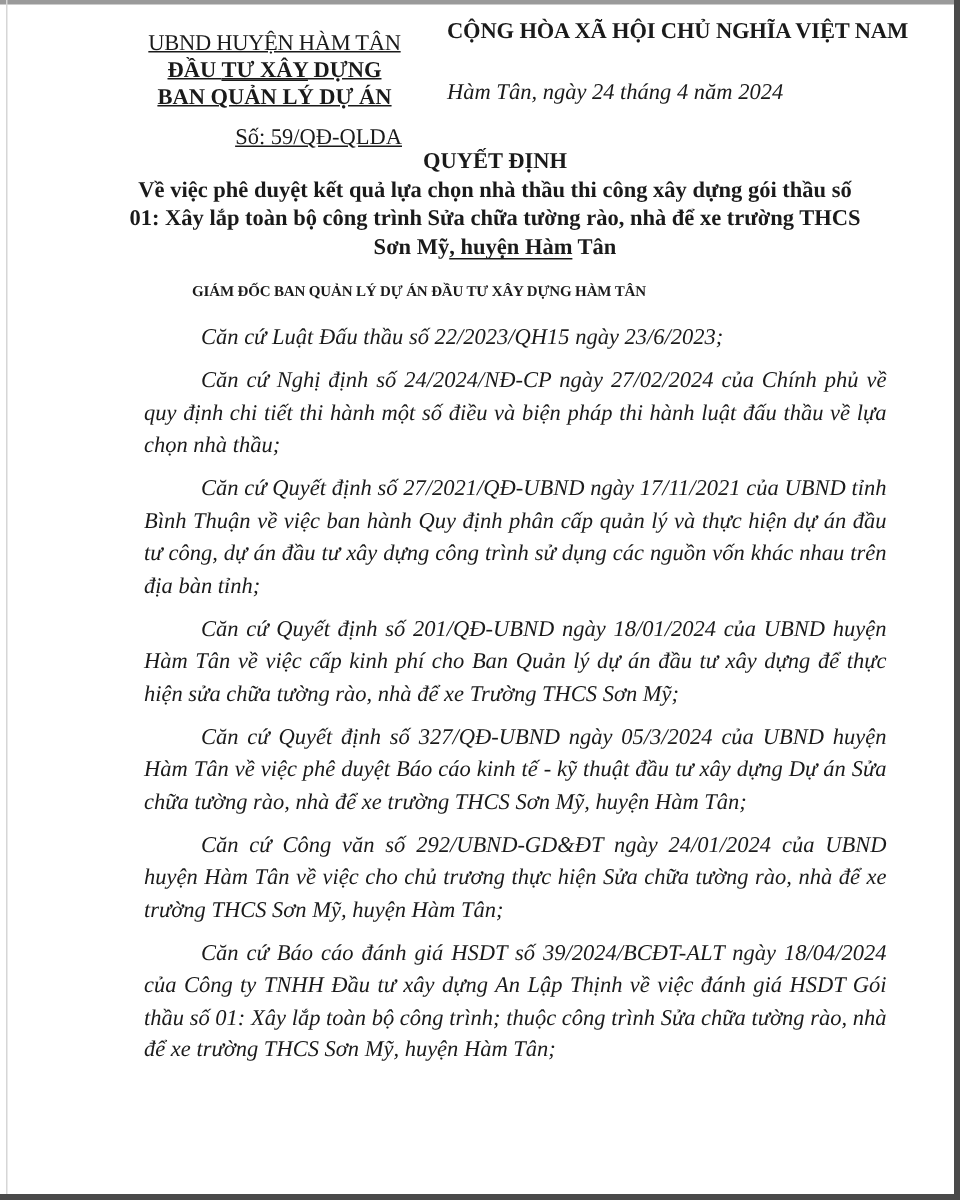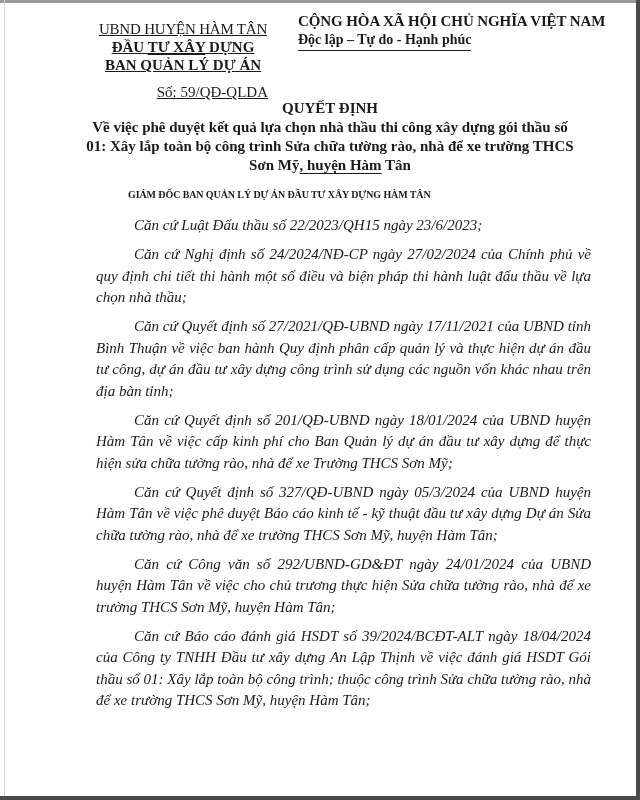--- a/index.html
+++ b/index.html
@@ -60,21 +60,21 @@
 
 <div class="header-left">
   <div class="org">UBND HUYỆN HÀM TÂN</div>
   <div class="dept"><span>ĐẦU </span><span class="u">TƯ XÂY</span><span> DỰNG</span></div>
   <div class="dept">BAN QUẢN LÝ DỰ ÁN</div>
   <div class="docno">Số:  59/QĐ-QLDA</div>
 </div>
 
 <div class="header-right">
   <div class="nation">CỘNG HÒA XÃ HỘI CHỦ NGHĨA VIỆT NAM</div>
-  <div class="motto">Độc lập – Tự do - Hạnh phúc</div>
+  <div class="place-date">Hàm Tân, ngày 24 tháng 4 năm 2024</div>
 </div>
 
 <div class="title-block">
   <div class="decision">QUYẾT ĐỊNH</div>
   <div>Về việc phê duyệt kết quả lựa chọn nhà thầu thi công xây dựng gói thầu số</div>
   <div>01: Xây lắp toàn bộ công trình Sửa chữa tường rào, nhà để xe trường THCS</div>
   <div><span>Sơn Mỹ</span><span class="sub-u">, huyện Hàm</span><span> Tân</span></div>
 </div>
 
 <div class="authority">GIÁM ĐỐC BAN QUẢN LÝ DỰ ÁN ĐẦU TƯ XÂY DỰNG HÀM TÂN</div>

